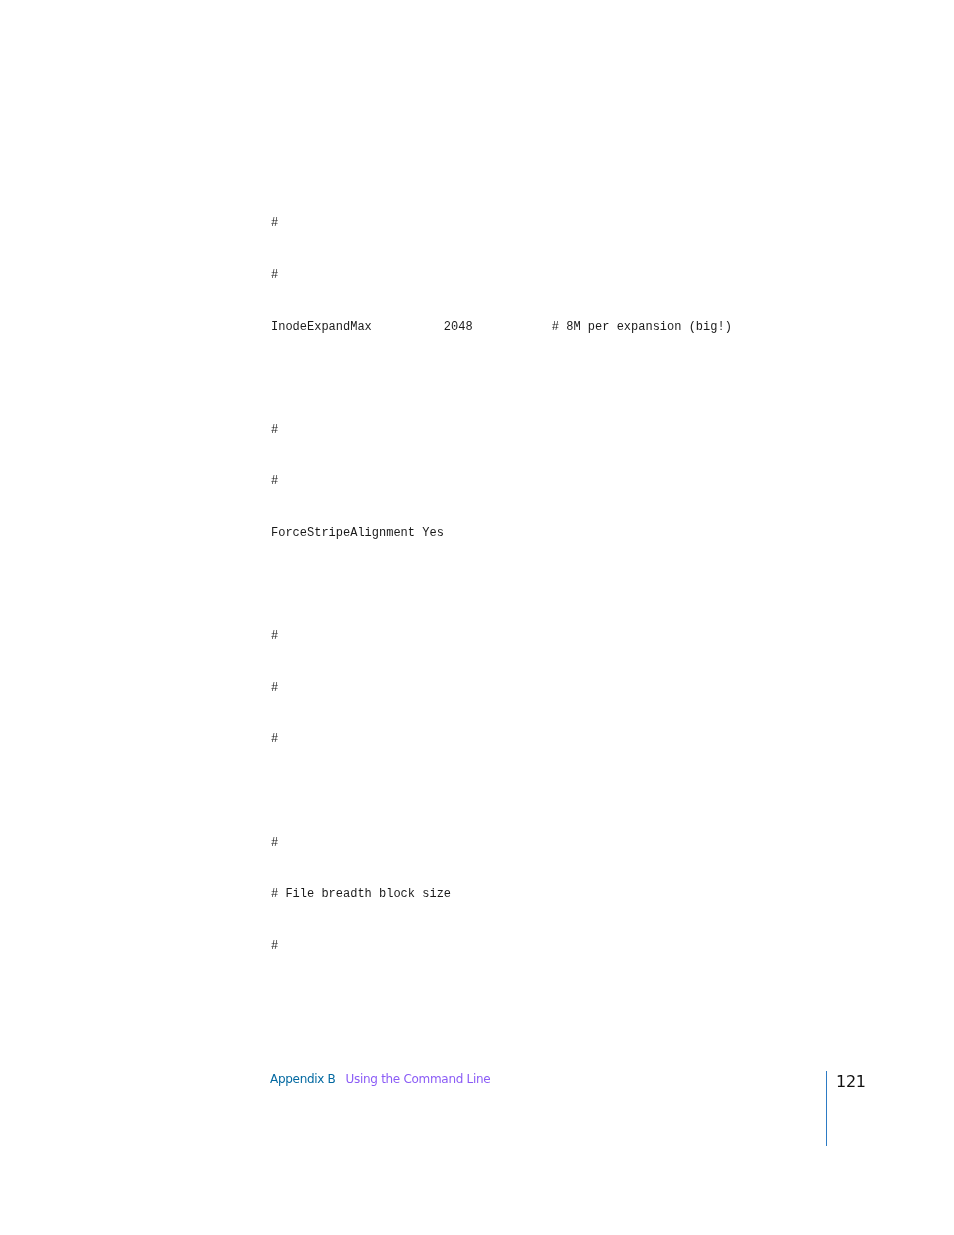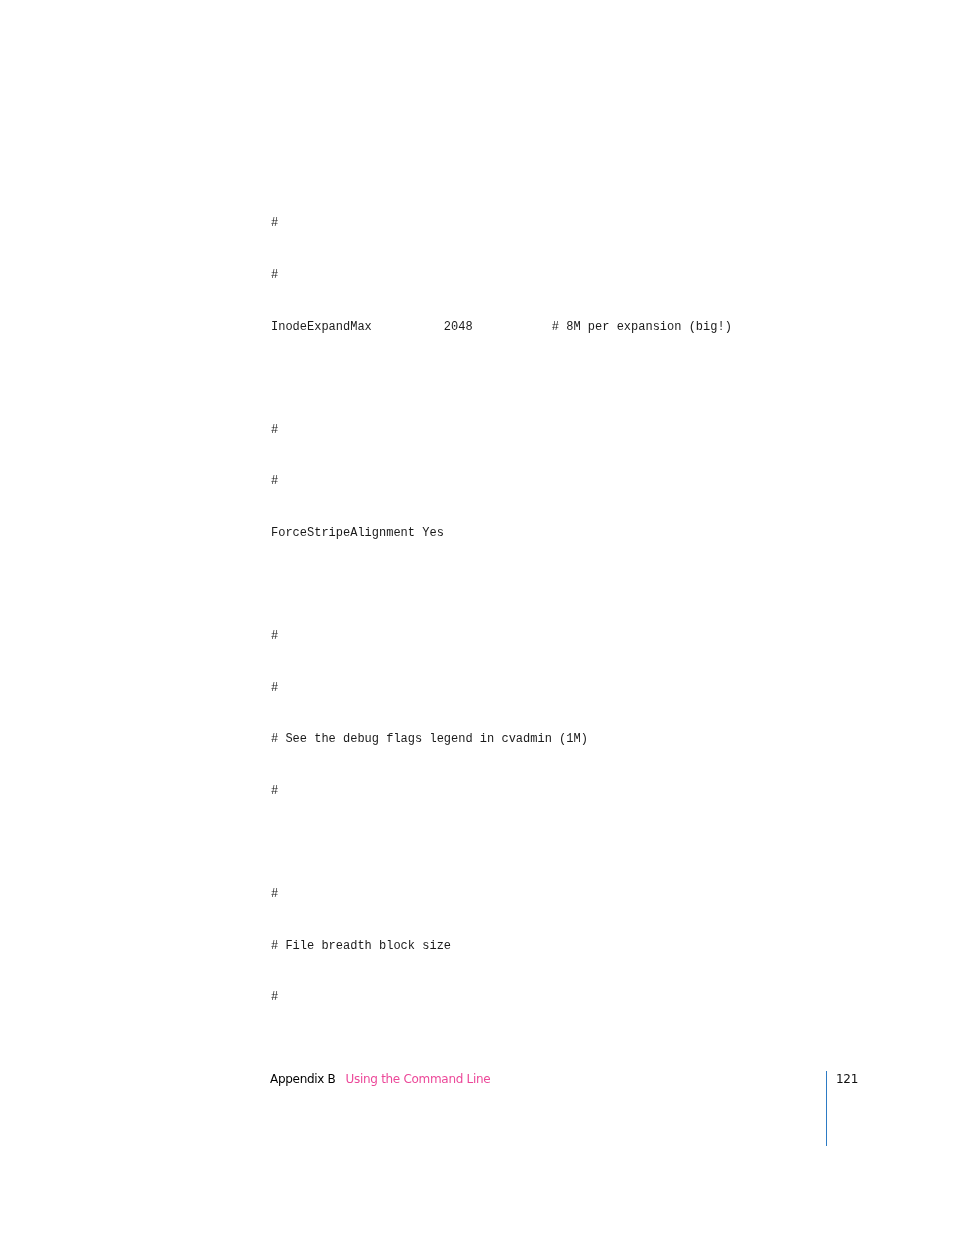--- a/index.html
+++ b/index.html
@@ -17,55 +17,54 @@
     }
     .code .line { display: block; height: 17.2px; }
     .footer {
       position: absolute;
       left: 270px;
       top: 1072px;
       font-family: "DejaVu Sans", sans-serif;
       font-size: 12px;
       letter-spacing: -0.3px;
     }
-    .footer .appendix { color: #000000; }
-    .footer .chapter { color: #ec4899; margin-left: 10px; }
+    .footer .appendix { color: #0369a1; }
+    .footer .chapter { color: #8b5cf6; margin-left: 10px; }
     .page-rule {
       position: absolute;
       left: 826px;
       top: 1071px;
       width: 1px;
       height: 75px;
       background: #2d7bc4;
     }
     .page-number {
       position: absolute;
       left: 836px;
       top: 1072px;
       font-family: "DejaVu Sans", sans-serif;
-      font-size: 12px;
+      font-size: 16px;
       color: #111111;
       letter-spacing: -0.3px;
     }
   </style>
 </head>
 <body>
 
 <div class="code">
   <span class="line">#</span>
   <span class="line">#</span>
   <span class="line">InodeExpandMax          2048           # 8M per expansion (big!)</span>
   <span class="line"></span>
   <span class="line">#</span>
   <span class="line">#</span>
   <span class="line">ForceStripeAlignment Yes</span>
   <span class="line"></span>
   <span class="line">#</span>
   <span class="line">#</span>
-  <span class="line"># See the debug flags legend in cvadmin (1M)</span>
   <span class="line">#</span>
   <span class="line"></span>
   <span class="line">#</span>
   <span class="line"># File breadth block size</span>
   <span class="line">#</span>
   
   
   
   
   

